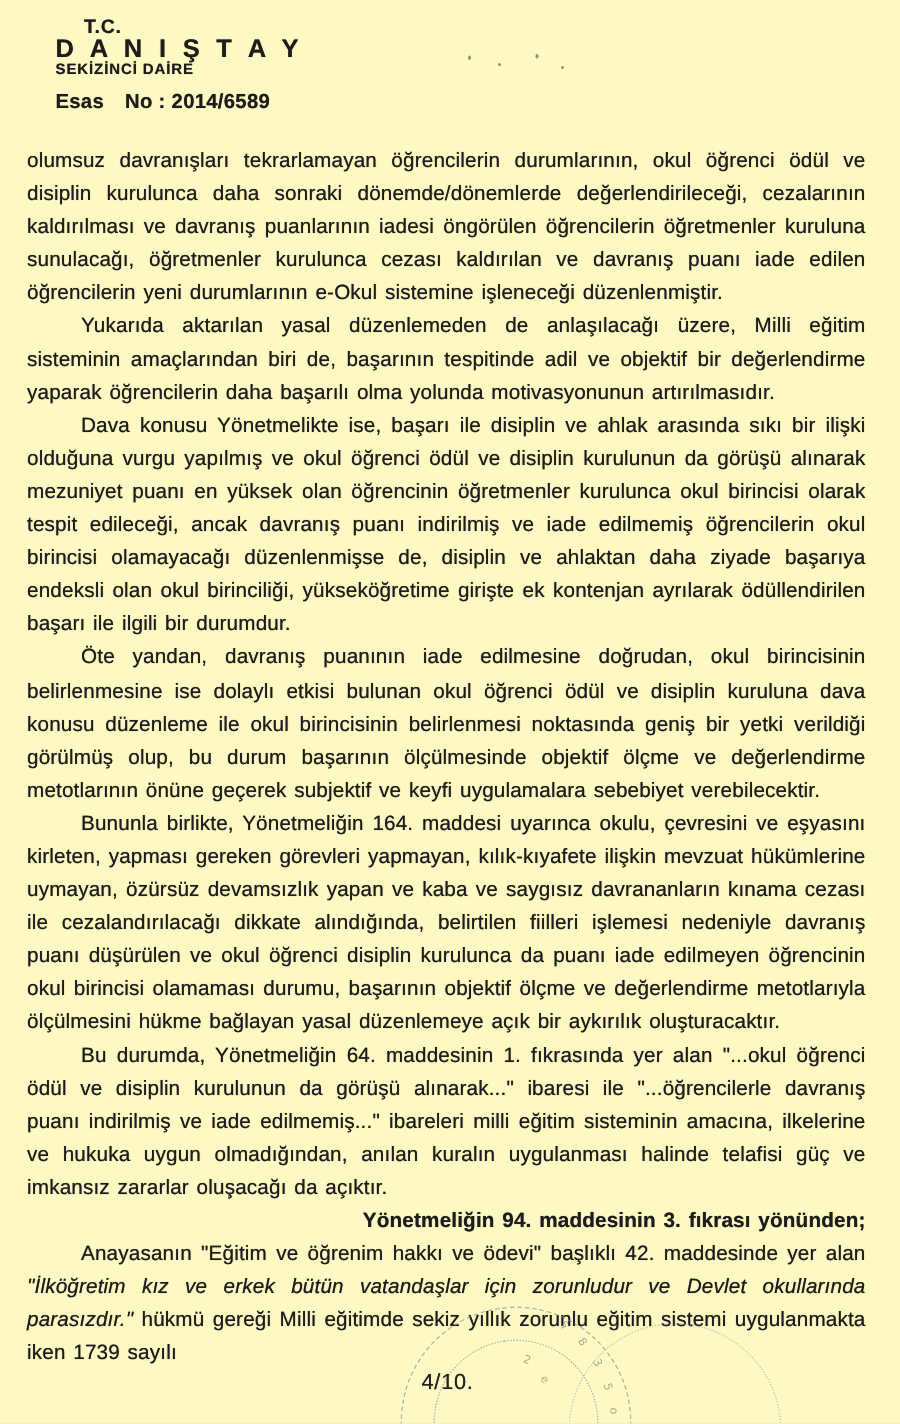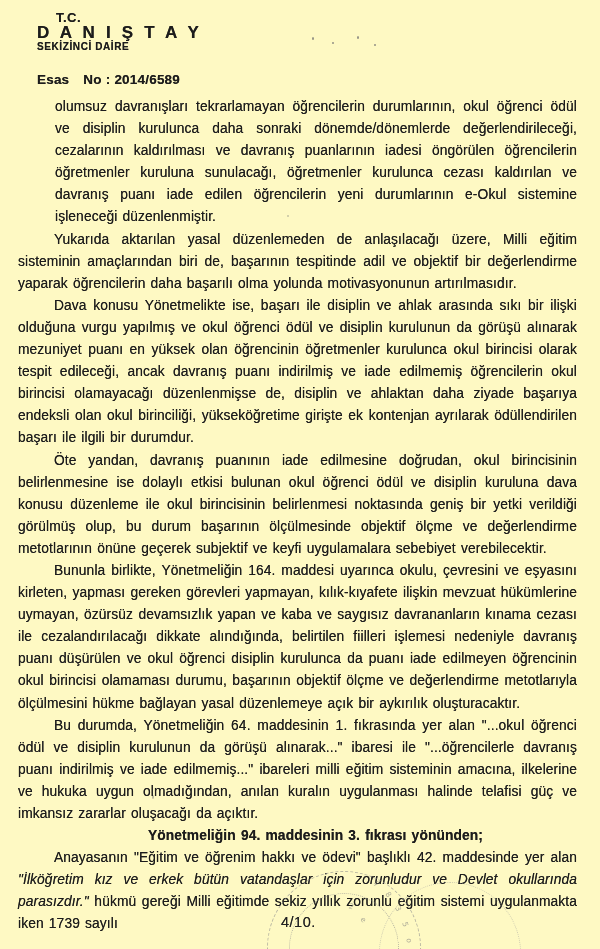--- a/index.html
+++ b/index.html
@@ -20,40 +20,40 @@
     top: 11px;
     left: 37px;
     font-weight: bold;
     line-height: 14.6px;
     white-space: nowrap;
     text-shadow: 0 0 0.5px rgba(25,25,25,0.75);
   }
   .hdr-tc      { font-size: 13px; padding-left: 19px; letter-spacing: 0.5px; }
   .hdr-court   { font-size: 17px; letter-spacing: 3.2px; }
   .hdr-chamber { font-size: 10px; letter-spacing: 0.6px; }
-  .hdr-esas    { font-size: 13.5px; margin-top: 18px; letter-spacing: 0.2px; }
+  .hdr-esas    { font-size: 13.5px; margin-top: 6px; letter-spacing: 0.2px; }
   .hdr-esas .gap  { display: inline-block; width: 14px; }
   .hdr-esas .gap2 { display: inline-block; width: 4px; }
 
   
   .doc-body {
     position: absolute;
     top: 96px;
     left: 18px;
     width: 559px;
     font-size: 13.8px;
     line-height: 22.1px;
     text-align: justify;
     letter-spacing: 0.1px;
     word-spacing: 1.2px;
     text-shadow: 0 0 0.55px rgba(30,30,30,0.8);
   }
   .doc-body p { margin: 0; text-indent: 36px; }
-  .doc-body p.continuation { text-indent: 0; margin-left: 37px; }
-  .doc-body p.heading { font-weight: bold; text-align: center; }
+  .doc-body p.continuation { text-indent: 0; }
+  .doc-body p.heading { font-weight: bold; text-align: right; }
   .doc-body span.italic { font-style: italic; }
 
   
   .speck {
     position: absolute;
     background: #6f6f6f;
     border-radius: 50%;
     opacity: 0.75;
   }
 

